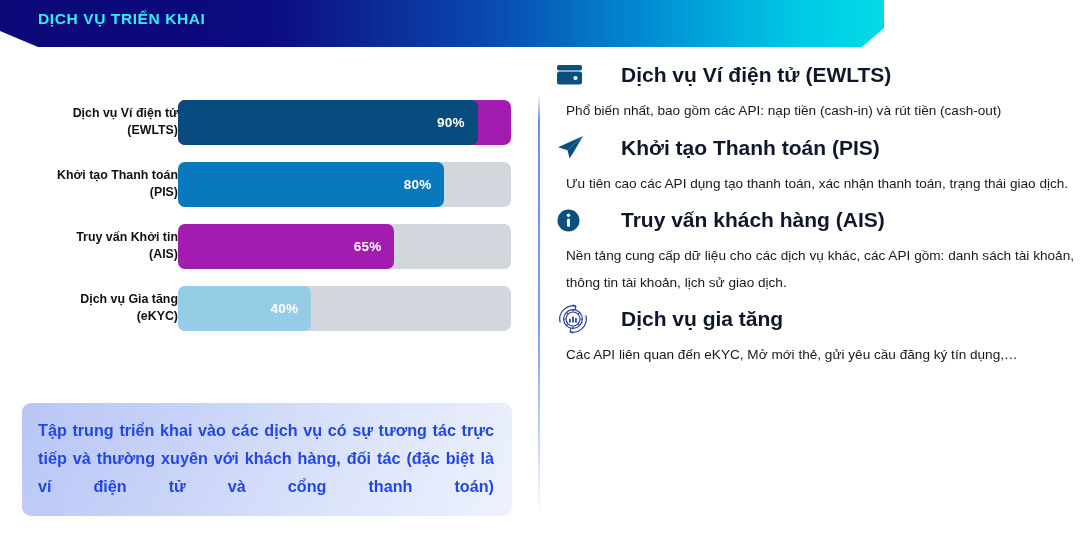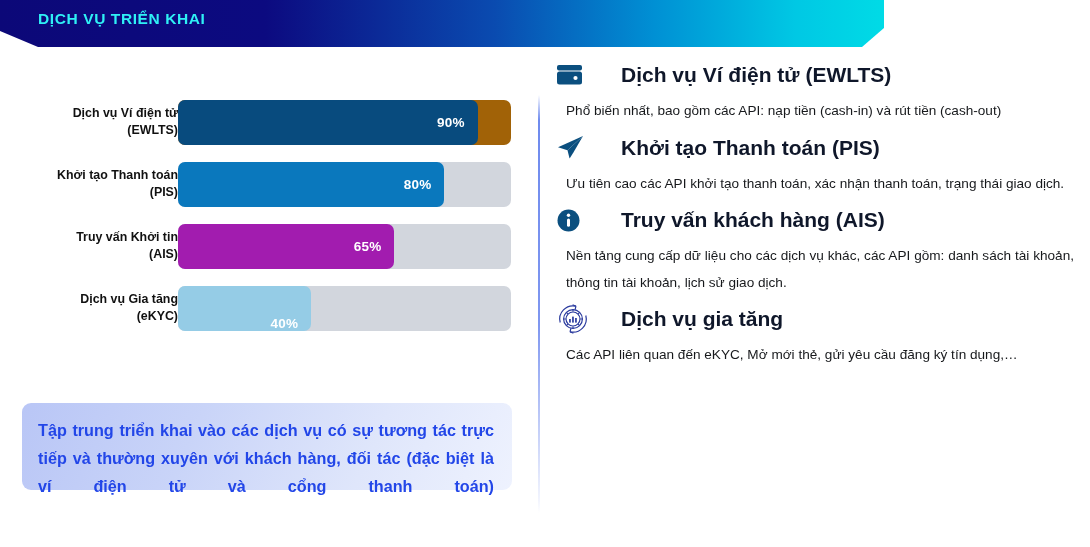--- a/index.html
+++ b/index.html
@@ -98,21 +98,21 @@
     padding-right: 13px;
     letter-spacing: 0.2px;
   }
 
   
   #callout-box {
     position: absolute;
     left: 22px;
     top: 403px;
     width: 490px;
-    height: 87px;
+    height: 113px;
     box-sizing: border-box;
     padding: 14px 18px 0 16px;
     border-radius: 9px;
     background: linear-gradient(115deg, #b9c6f6 0%, #c9d4f8 35%, #dfe6fb 70%, #eef2fe 100%);
   }
   #callout-text {
     font-size: 16.2px;
     font-weight: bold;
     line-height: 1.72;
     color: #2246e8;
@@ -184,21 +184,21 @@
 <div id="header-banner"></div>
 <div id="header-title" style="color: rgb(47, 240, 245); text-align: center;">DỊCH VỤ TRIỂN KHAI</div>
 
 <div id="chart-panel">
 
   <div class="bar-row">
     <div class="bar-label">
       <span>Dịch vụ Ví điện tử</span>
       <span class="sub">(EWLTS)</span>
     </div>
-    <div class="bar-track" style="background: #a16207;">
+    <div class="bar-track" style="background: #a21caf;">
       <div class="bar-fill" style="width: 90%; background: rgb(8, 75, 126);">
         <span class="bar-value">90%</span>
       </div>
     </div>
   </div>
 
   <div class="bar-row">
     <div class="bar-label">
       <span>Khởi tạo Thanh toán</span>
       <span class="sub">(PIS)</span>
@@ -221,21 +221,21 @@
       </div>
     </div>
   </div>
 
   <div class="bar-row">
     <div class="bar-label">
       <span>Dịch vụ Gia tăng</span>
       <span class="sub">(eKYC)</span>
     </div>
     <div class="bar-track" style="background: rgb(210, 214, 221);">
-      <div class="bar-fill" style="width: 40%; background: rgb(149, 204, 230); align-items: flex-end;">
+      <div class="bar-fill" style="width: 40%; background: rgb(149, 204, 230);">
         <span class="bar-value">40%</span>
       </div>
     </div>
   </div>
 
 </div>
 
 <div id="callout-box">
   <p id="callout-text" style="color: rgb(34, 70, 232);">Tập trung triển khai vào các dịch vụ có sự tương tác trực tiếp và thường xuyên với khách hàng, đối tác (đặc biệt là ví điện tử và cổng thanh toán)</p>
 </div>
@@ -261,21 +261,21 @@
   <div class="info-block">
     <div class="info-head">
       <span class="info-icon">
         <svg width="30" height="27" viewBox="0 0 30 27" aria-hidden="true">
           <path d="M27 2 L2 13.2 L11.5 16.2 L27 2 Z" fill="#0b4f7f"></path>
           <path d="M27 2 L11.5 16.2 L13.6 24.5 L17.4 18.6 L27 2 Z" fill="#0b4f7f"></path>
         </svg>
       </span>
       <span class="info-title">Khởi tạo Thanh toán (PIS)</span>
     </div>
-    <div class="info-body">Ưu tiên cao các API khởi tạo thanh toán, xác nhận thanh toán, trạng thái giao dịch.</div>
+    <div class="info-body">Ưu tiên cao các API dụng tạo thanh toán, xác nhận thanh toán, trạng thái giao dịch.</div>
   </div>
 
   <div class="info-block">
     <div class="info-head">
       <span class="info-icon">
         <svg width="25" height="25" viewBox="0 0 25 25" aria-hidden="true">
           <circle cx="12.5" cy="12.5" r="11" fill="#0b4f7f"></circle>
           <circle cx="12.5" cy="7.2" r="1.7" fill="#ffffff"></circle>
           <rect x="11" y="10.4" width="3" height="8.4" rx="1.5" fill="#ffffff"></rect>
         </svg>

